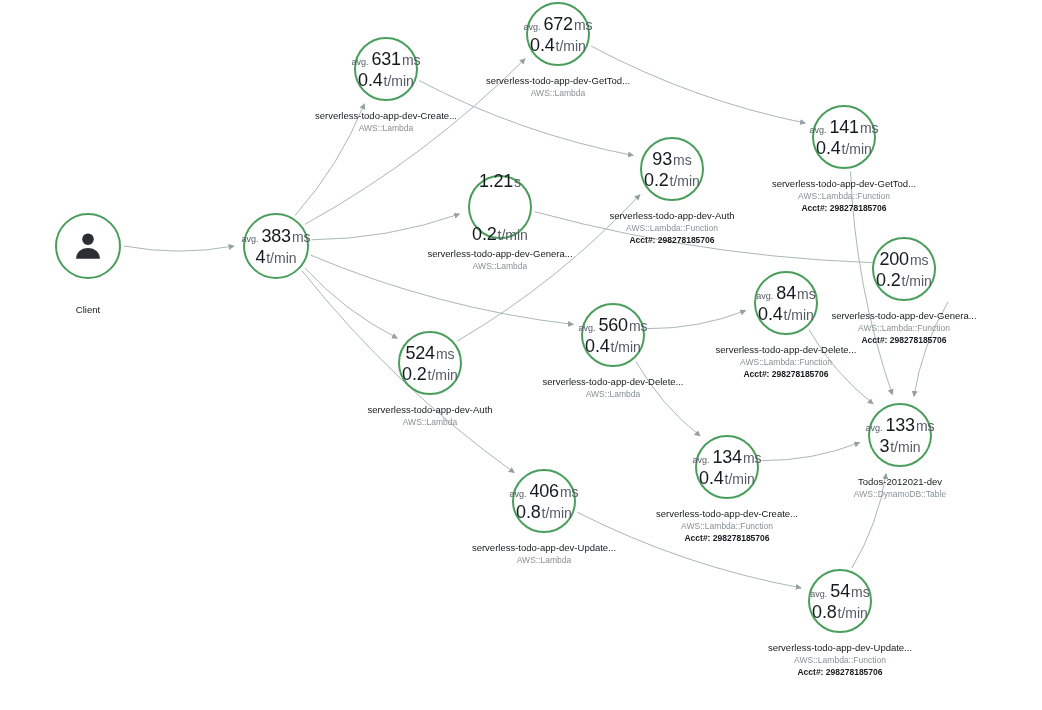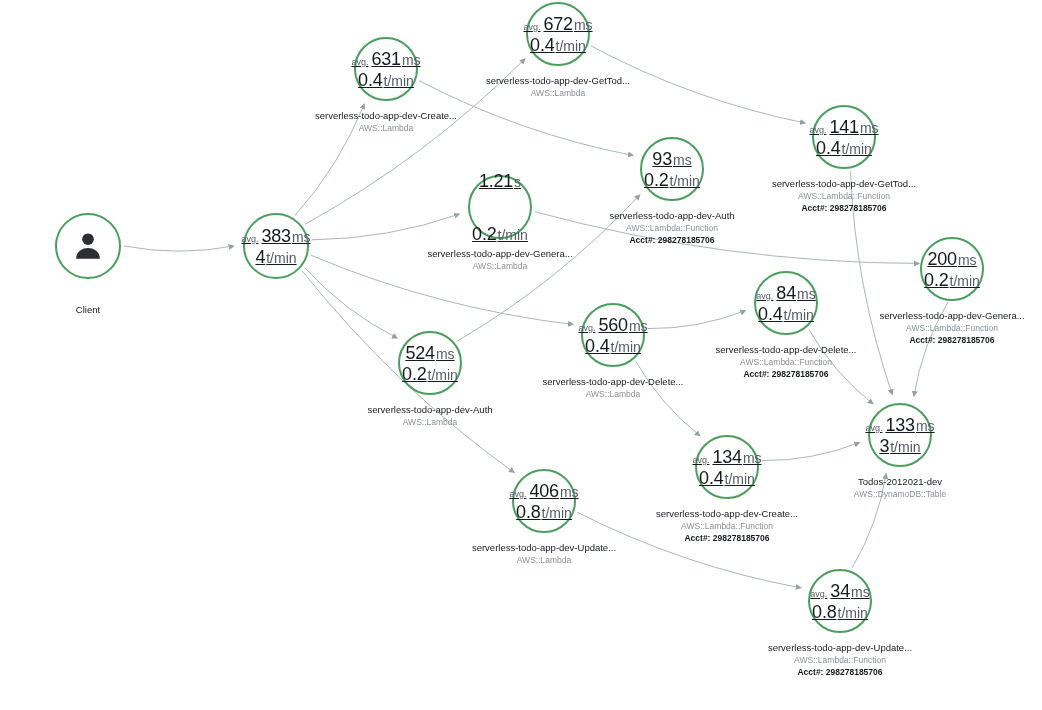--- a/index.html
+++ b/index.html
@@ -47,21 +47,20 @@
     align-items: center;
     justify-content: center;
     line-height: 1;
   }
   .metric-row {
     display: flex;
     align-items: baseline;
     justify-content: center;
     color: #16191f;
     white-space: nowrap;
-    text-decoration: underline;
   }
   .metric-row.top { margin-bottom: 3px; }
   .m-pre {
     font-size: 9px;
     color: #545b64;
     margin-right: 3px;
   }
   .m-big {
     font-size: 18px;
     letter-spacing: -0.2px;
@@ -235,21 +234,21 @@
             <span class="m-big">0.2</span>
             <span class="m-unit">t/min</span>
           </div>
         </div>
         <div class="labels" style="top: 72px;">
           <div class="lbl-name">serverless-todo-app-dev-Auth</div>
           <div class="lbl-type">AWS::Lambda::Function</div>
           <div class="lbl-acct">Acct#: 298278185706</div>
         </div>
       </div>
-      <div class="node" style="left: 952px; top: 269px;">
+      <div class="node" style="left: 904px; top: 269px;">
         <div class="circle" style="width: 64px; height: 64px;">
           <div class="metric-row top">
             <span class="m-big">200</span>
             <span class="m-unit">ms</span>
           </div>
           <div class="metric-row">
             <span class="m-big">0.2</span>
             <span class="m-unit">t/min</span>
           </div>
         </div>
@@ -359,21 +358,21 @@
         </div>
         <div class="labels" style="top: 72px;">
           <div class="lbl-name">serverless-todo-app-dev-Update...</div>
           <div class="lbl-type">AWS::Lambda</div>
         </div>
       </div>
       <div class="node" style="left: 840px; top: 601px;">
         <div class="circle" style="width: 64px; height: 64px;">
           <div class="metric-row top">
             <span class="m-pre">avg.</span>
-            <span class="m-big">34</span>
+            <span class="m-big">54</span>
             <span class="m-unit">ms</span>
           </div>
           <div class="metric-row">
             <span class="m-big">0.8</span>
             <span class="m-unit">t/min</span>
           </div>
         </div>
         <div class="labels" style="top: 72px;">
           <div class="lbl-name">serverless-todo-app-dev-Update...</div>
           <div class="lbl-type">AWS::Lambda::Function</div>

